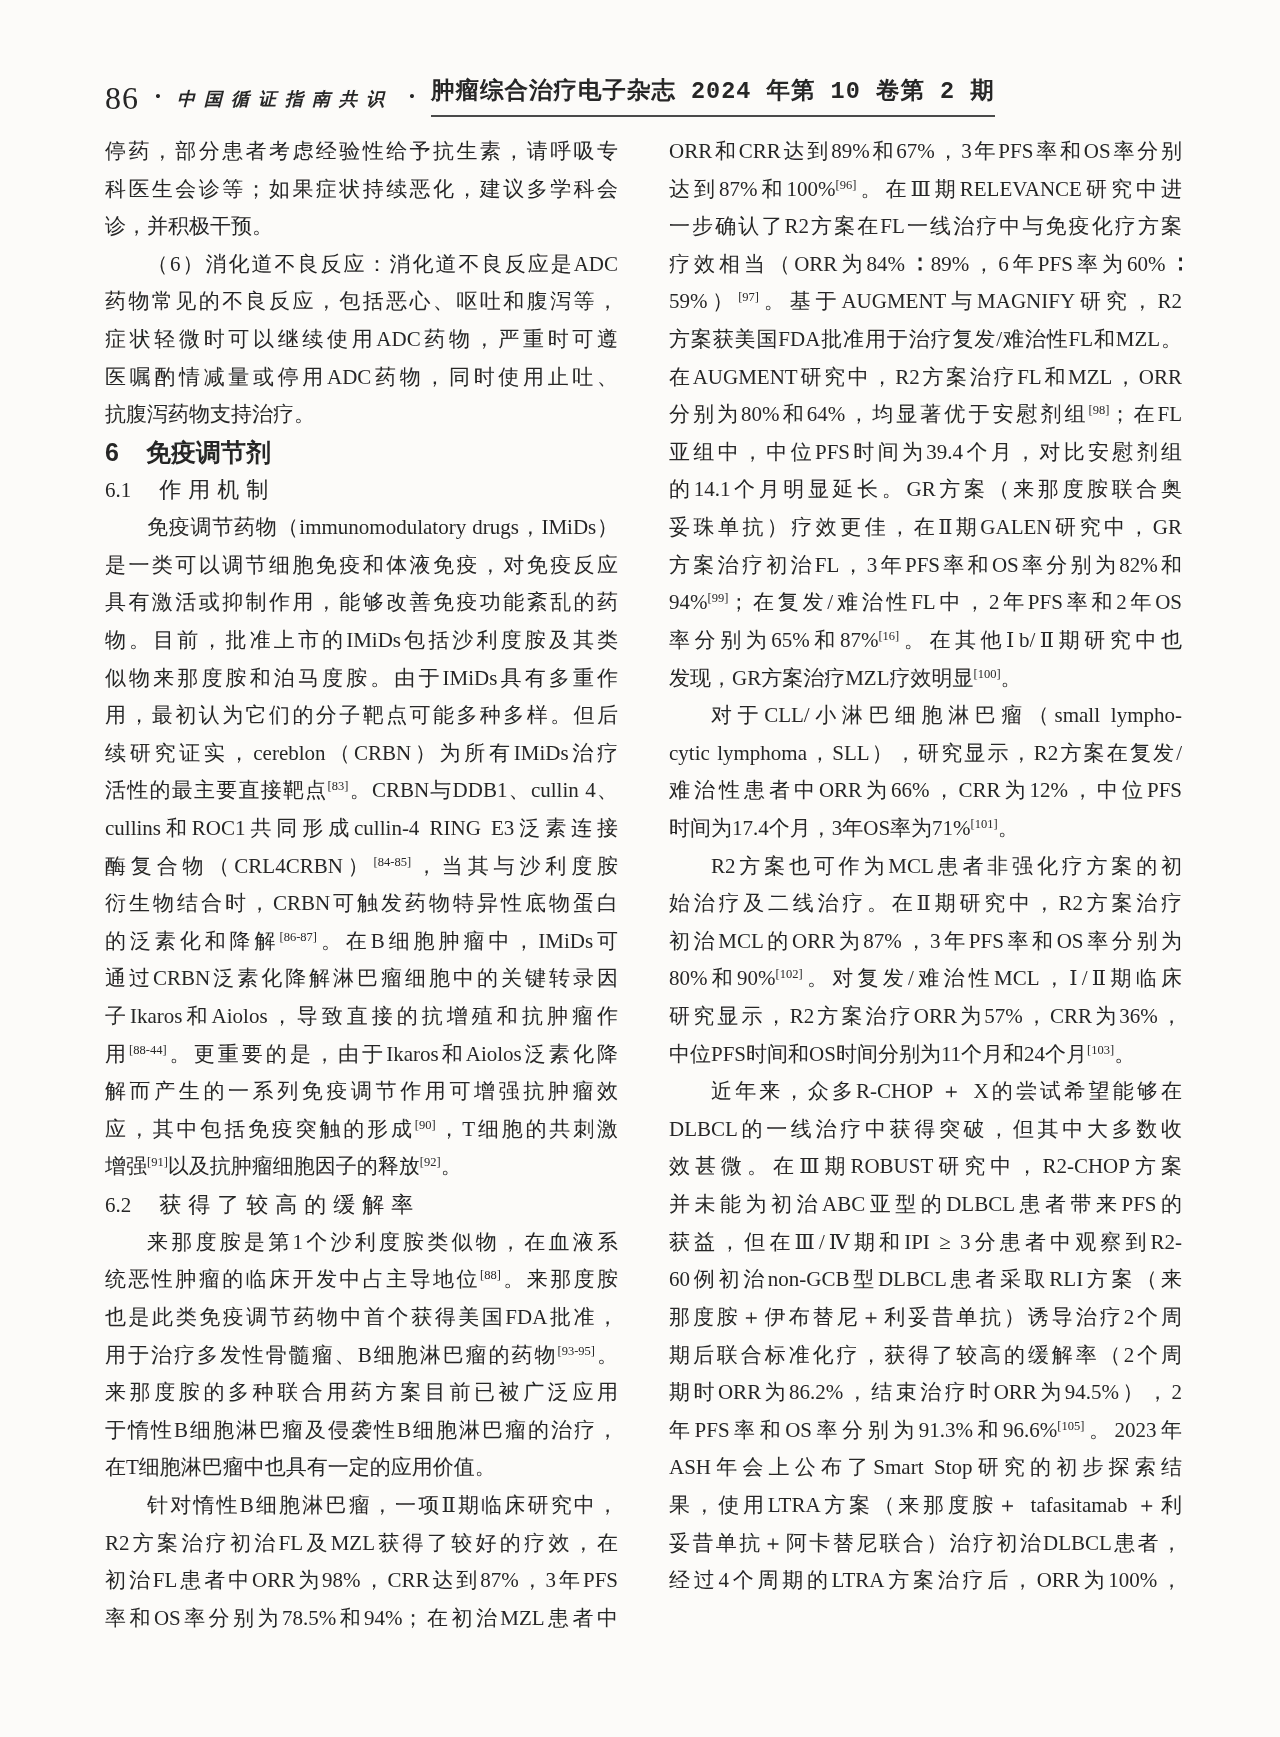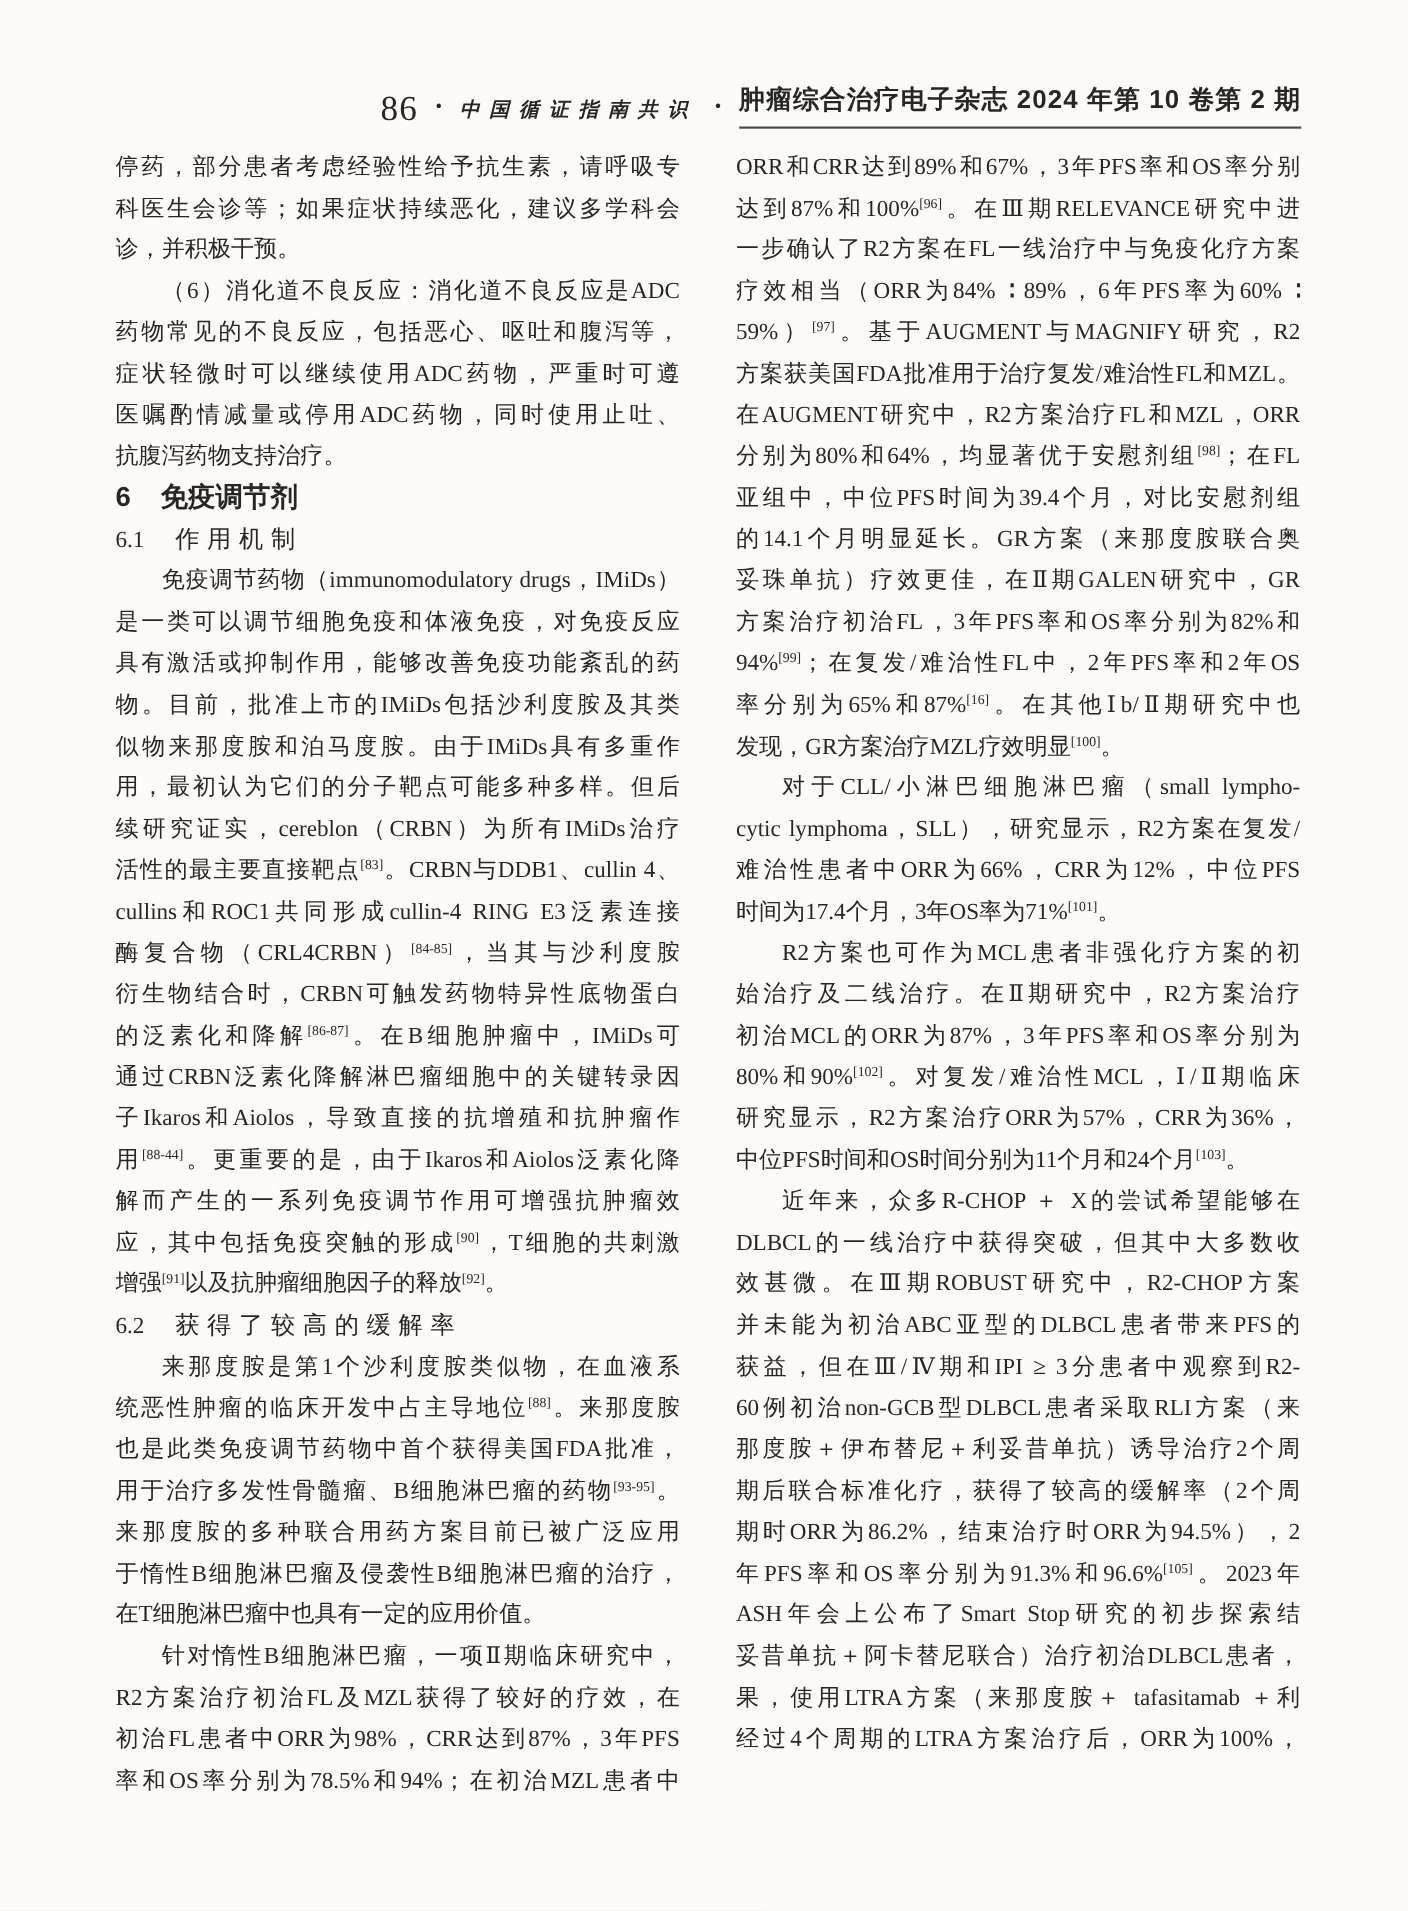--- a/index.html
+++ b/index.html
@@ -3,27 +3,27 @@
 <meta charset="utf-8">
 <style>
   html,body{margin:0;padding:0;background:#e9e9e7;}
   .page{
     position:relative;width:1280px;height:1737px;margin:0 auto;
     background:#fcfbf9;color:#262626;
     font-family:"Liberation Serif","DejaVu Serif",serif;
     overflow:hidden;
   }
   
-  .header{position:absolute;left:105px;top:74px;width:1078px;display:flex;justify-content:flex-end;align-items:flex-end;}
+  .header{position:absolute;left:105px;top:74px;width:1078px;display:flex;justify-content:flex-start;align-items:flex-end;}
   .h-left{display:flex;align-items:center;}
   .page-num{font-size:32px;letter-spacing:1px;}
   .h-bullet{font-size:17px;margin:0 16px;position:relative;top:-2px;}
   .series-title{font-size:18px;font-weight:700;font-style:italic;letter-spacing:9px;}
   .h-right{
-    font-family:Liberation Sans, sans-serif;
+    font-family:Liberation Mono, monospace;
     font-weight:700;font-size:23.5px;letter-spacing:1px;
     border-bottom:2px solid #4a4a4a;padding-bottom:9px;
   }
   
   .cols{position:absolute;left:105px;top:133px;display:flex;gap:51px;}
   .col{width:513px;}
   .line{
     height:37.62px;line-height:37.62px;font-size:21px;
     text-align:justify;text-align-last:justify;
     overflow:hidden;white-space:normal;
@@ -128,19 +128,19 @@
         <div class="line ">DLBCL的一线治疗中获得突破，但其中大多数收</div>
         <div class="line ">效甚微。在Ⅲ期ROBUST研究中，R2-CHOP方案</div>
         <div class="line ">并未能为初治ABC亚型的DLBCL患者带来PFS的</div>
         <div class="line ">获益，但在Ⅲ/Ⅳ期和IPI ≥ 3分患者中观察到R2-</div>
         <div class="line ">60例初治non-GCB型DLBCL患者采取RLI方案（来</div>
         <div class="line ">那度胺＋伊布替尼＋利妥昔单抗）诱导治疗2个周</div>
         <div class="line ">期后联合标准化疗，获得了较高的缓解率（2个周</div>
         <div class="line ">期时ORR为86.2%，结束治疗时ORR为94.5%），2</div>
         <div class="line ">年PFS率和OS率分别为91.3%和96.6%<sup>[105]</sup>。2023年</div>
         <div class="line ">ASH年会上公布了Smart Stop研究的初步探索结</div>
+        <div class="line ">果，使用LTRA方案（来那度胺＋ tafasitamab ＋利</div>
         <div class="line ">妥昔单抗＋阿卡替尼联合）治疗初治DLBCL患者，</div>
-        <div class="line ">果，使用LTRA方案（来那度胺＋ tafasitamab ＋利</div>
         <div class="line ">经过4个周期的LTRA方案治疗后，ORR为100%，</div>
       </div>
   </div>
 
 </div>
 
 </body></html>

